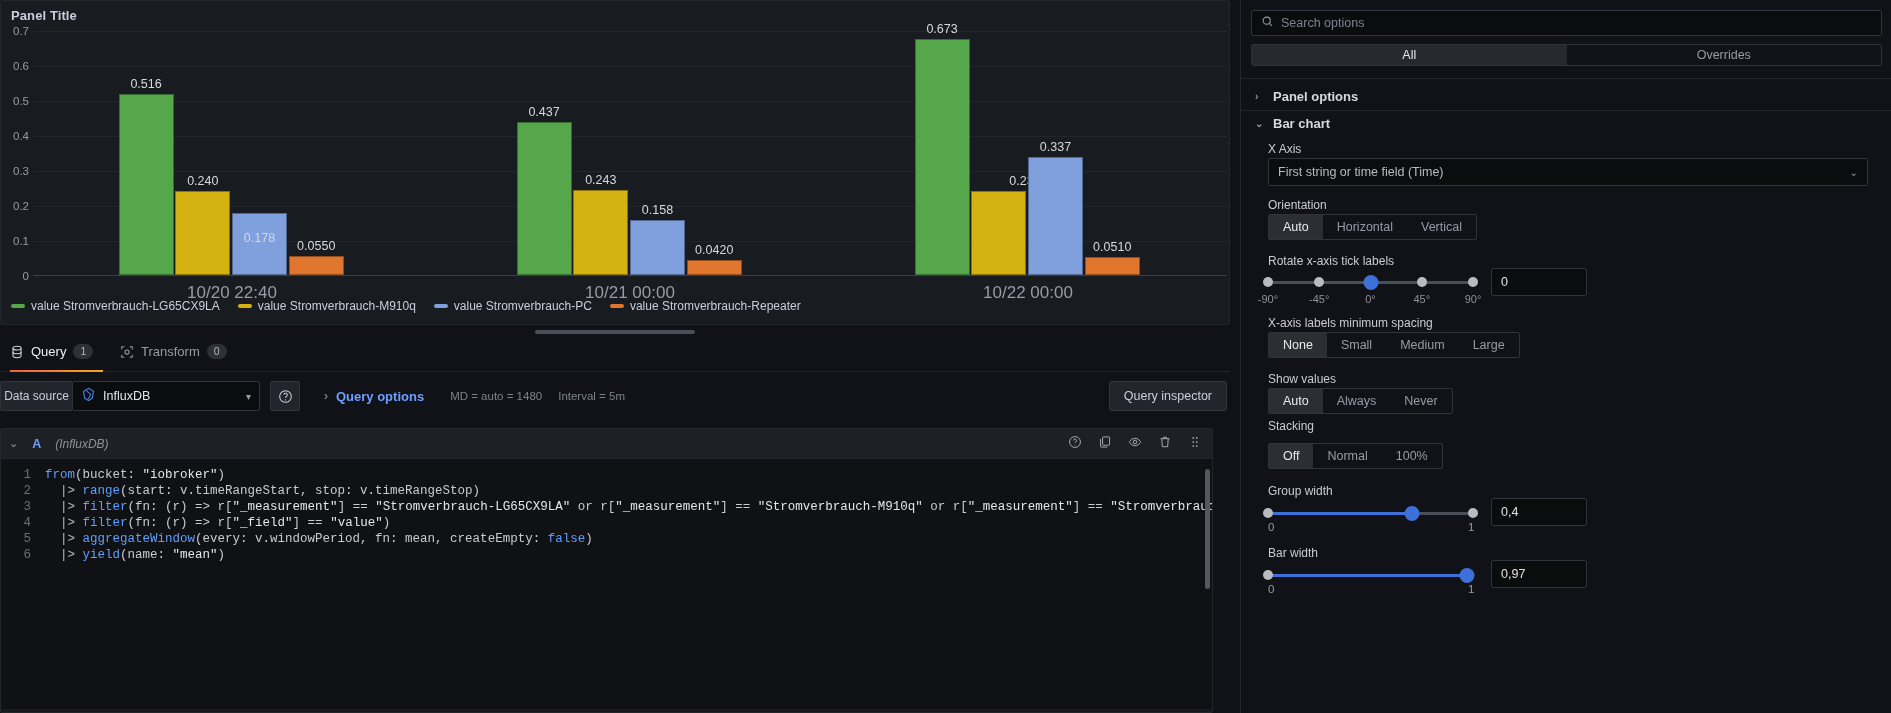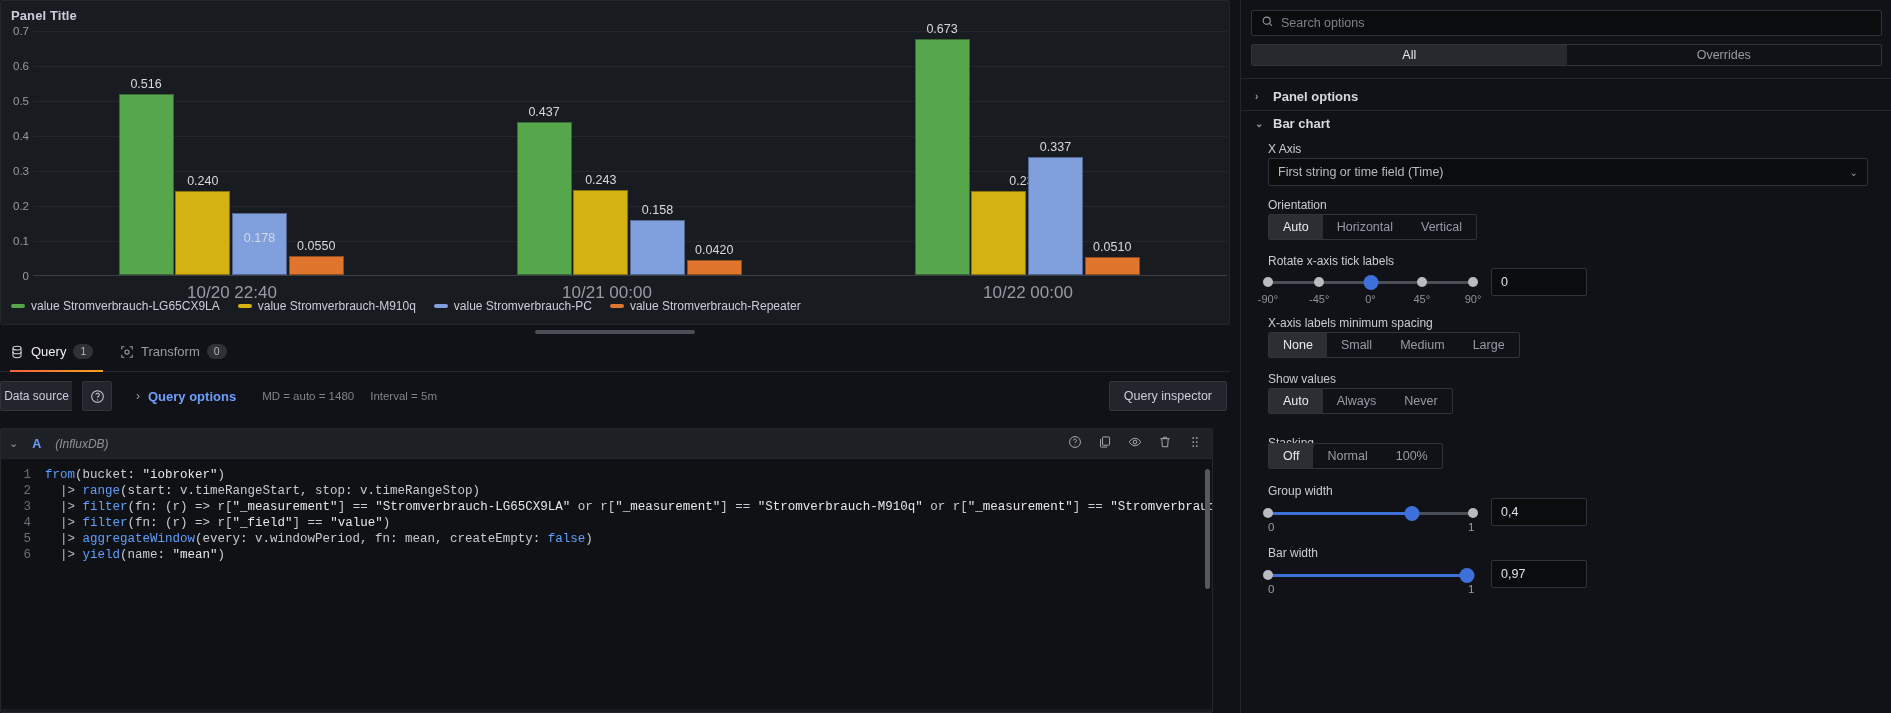--- a/index.html
+++ b/index.html
@@ -236,21 +236,21 @@
             <div class="barlabel" style="left: 283.222px; top: 207.75px;">0.0550</div>
             <div class="xtick" style="left: 199px;">10/20 22:40</div>
             <div class="bar" style="left: 483.57px; width: 55.0135px; height: 152.95px; background: rgb(86, 166, 75);"></div>
             <div class="barlabel" style="left: 511.077px; top: 74.05px;">0.437</div>
             <div class="bar" style="left: 540.285px; width: 55.0135px; height: 85.05px; background: rgb(212, 178, 17);"></div>
             <div class="barlabel" style="left: 567.792px; top: 141.95px;">0.243</div>
             <div class="bar" style="left: 597px; width: 55.0135px; height: 55.3px; background: rgb(127, 159, 221);"></div>
             <div class="barlabel" style="left: 624.507px; top: 171.7px;">0.158</div>
             <div class="bar" style="left: 653.715px; width: 55.0135px; height: 14.7px; background: rgb(224, 117, 45);"></div>
             <div class="barlabel" style="left: 681.222px; top: 212.3px;">0.0420</div>
-            <div class="xtick" style="left: 574px;">10/21 00:00</div>
+            <div class="xtick" style="left: 597px;">10/21 00:00</div>
             <div class="bar" style="left: 881.57px; width: 55.0135px; height: 235.55px; background: rgb(86, 166, 75);"></div>
             <div class="barlabel" style="left: 909.077px; top: -8.55px;">0.673</div>
             <div class="bar" style="left: 938.285px; width: 55.0135px; height: 83.65px; background: rgb(212, 178, 17);"></div>
             <div class="barlabel" style="left: 992px; top: 143.35px;">0.239</div>
             <div class="bar" style="left: 995px; width: 55.0135px; height: 117.95px; background: rgb(127, 159, 221);"></div>
             <div class="barlabel" style="left: 1022.51px; top: 109.05px;">0.337</div>
             <div class="bar" style="left: 1051.71px; width: 55.0135px; height: 17.85px; background: rgb(224, 117, 45);"></div>
             <div class="barlabel" style="left: 1079.22px; top: 209.15px;">0.0510</div>
             <div class="xtick" style="left: 995px;">10/22 00:00</div>
           </div>
@@ -298,20 +298,30 @@
           </svg>
         </span>
         <span class="tab-inactive-label">Transform</span>
         <span class="tab-badge">0</span>
       </div>
       <div class="tab-underline"></div>
     </div>
 
     <div class="ds-row">
       <div class="ds-label">Data source</div>
+      <div class="ds-picker">
+        <span>
+          <svg viewBox="0 0 16 16" width="15" height="15" fill="none" stroke="#4a7fe0" stroke-width="1.2">
+            <path d="M8 1.4l5.4 3.1-1.3 7.3L8 14.6 3.9 11.8 2.6 4.5z"></path>
+            <path d="M5.4 3.6l5 4.6-3.2 5.1"></path>
+          </svg>
+        </span>
+        <span>InfluxDB</span>
+        <span class="ds-chevron">▾</span>
+      </div>
       <div class="icon-btn">
         <svg viewBox="0 0 16 16" width="15" height="15" fill="none" stroke="#ccccdc" stroke-width="1.1">
           <circle cx="8" cy="8" r="6.2"></circle>
             <path d="M6.3 6.2a1.8 1.8 0 113 1.4c-.7.5-1.3.8-1.3 1.7"></path>
             <circle cx="8" cy="11.6" r=".6" fill="#ccccdc" stroke="none"></circle>
         </svg>
       </div>
       <div class="qopt">
         <span class="qopt-caret">›</span>
         <span class="qopt-link">Query options</span>
@@ -442,21 +452,21 @@
       <div>Large</div>
     </div>
 
     <div class="field-label" style="top:372px;">Show values</div>
     <div class="radio-group" style="top:388px;">
       <div class="on">Auto</div>
       <div>Always</div>
       <div>Never</div>
     </div>
 
-    <div class="field-label" style="top:436px;">Stacking</div>
+    <div class="field-label" style="top:419px;">Stacking</div>
     <div class="radio-group" style="top:443px;">
       <div class="on">Off</div>
       <div>Normal</div>
       <div>100%</div>
     </div>
 
     <div class="field-label" style="top:484px;">Group width</div>
     <div class="slider-wrap" style="top:507px; width:205px;">
       <div class="slider-rail"></div>
       <div class="slider-fill" style="width:70%;"></div>

